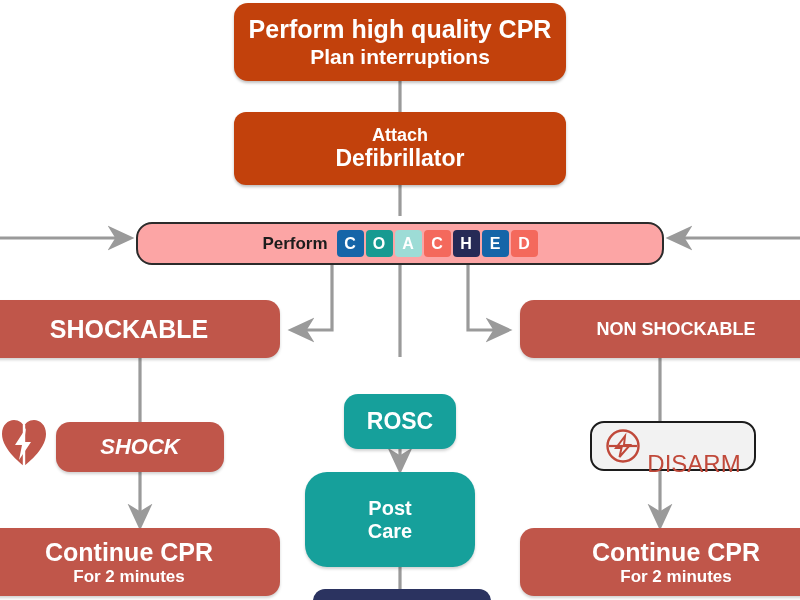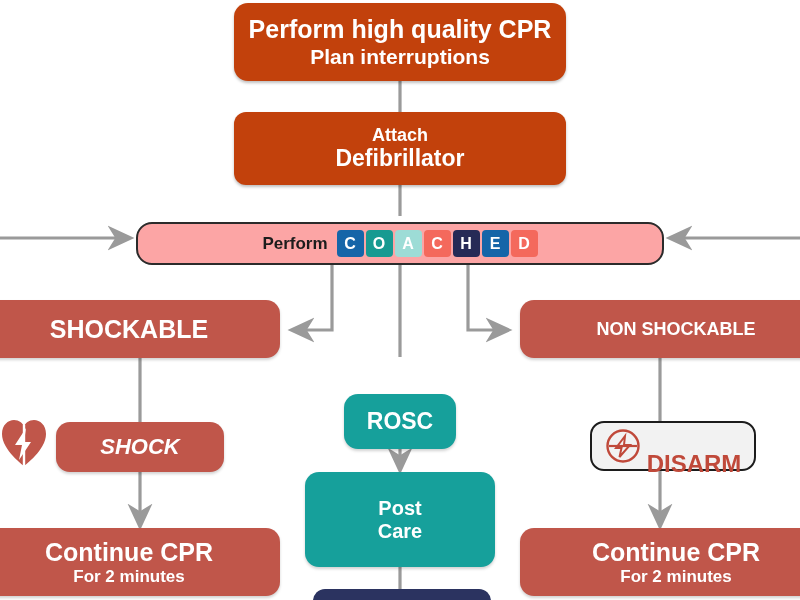--- a/index.html
+++ b/index.html
@@ -121,24 +121,24 @@
 
   #node-disarm {
     left: 590px; top: 421px; width: 166px; height: 50px;
     background: #f2f2f2;
     border: 2px solid #1c1c1c;
     border-radius: 14px;
     color: #c0493a;
     flex-direction: row;
     justify-content: center;
   }
-  #node-disarm .l1 { font-size: 24px; font-weight: bold; color: #c0493a; margin-top: 37px; }
+  #node-disarm .l1 { font-size: 24px; font-weight: normal; color: #c0493a; margin-top: 37px; }
 
   #node-postresus {
-    left: 305px; top: 472px; width: 190px; height: 95px;
+    left: 305px; top: 472px; width: 170px; height: 95px; border-radius: 22px;
   }
   #node-postresus .l1 { font-size: 20px; font-weight: bold; }
 
   #node-cpr-left {
     left: -22px; top: 528px; width: 302px; height: 68px;
   }
   #node-cpr-left .l1 { font-size: 25px; font-weight: bold; }
   #node-cpr-left .l2 { font-size: 17px; font-weight: bold; margin-top: 1px; }
 
   #node-cpr-right {

